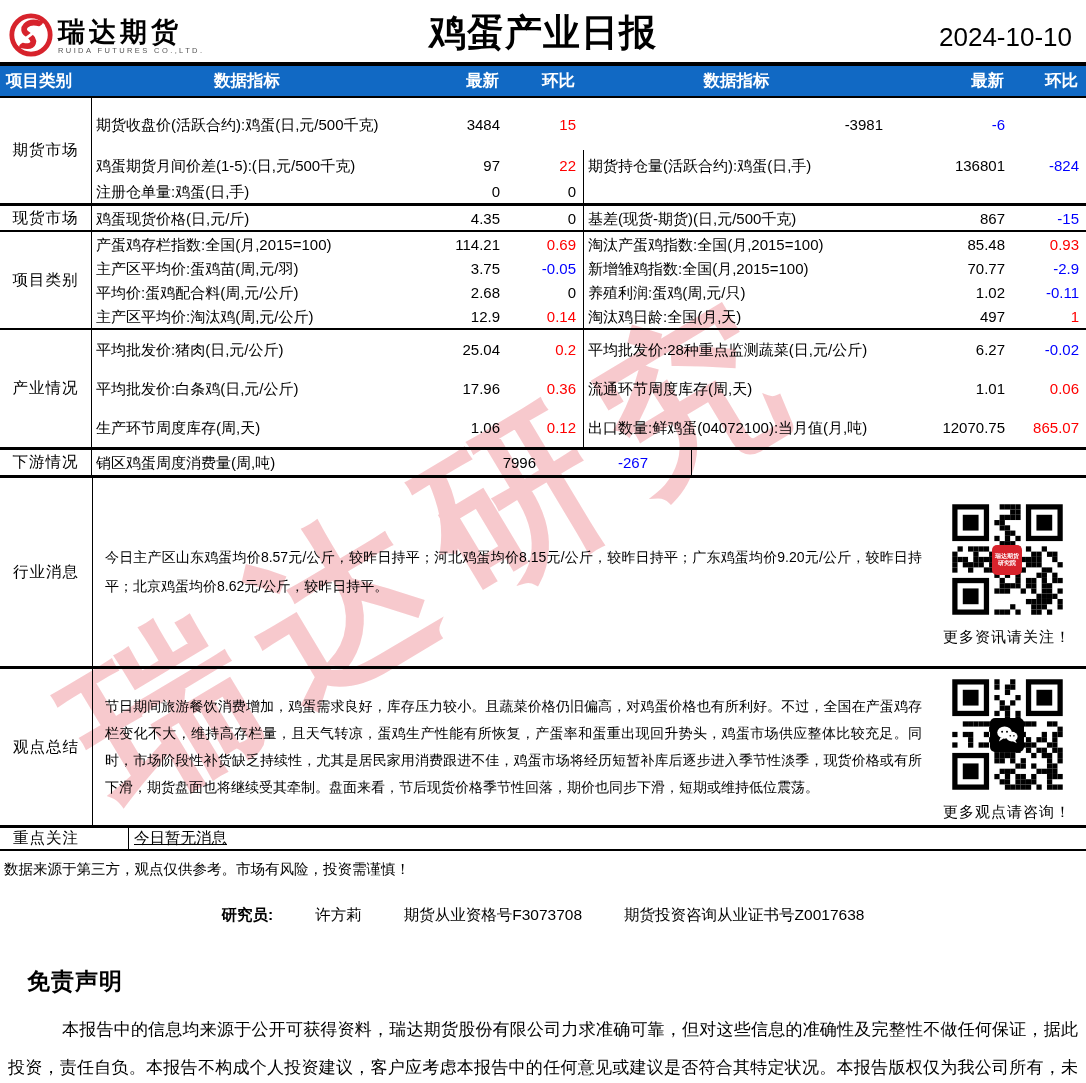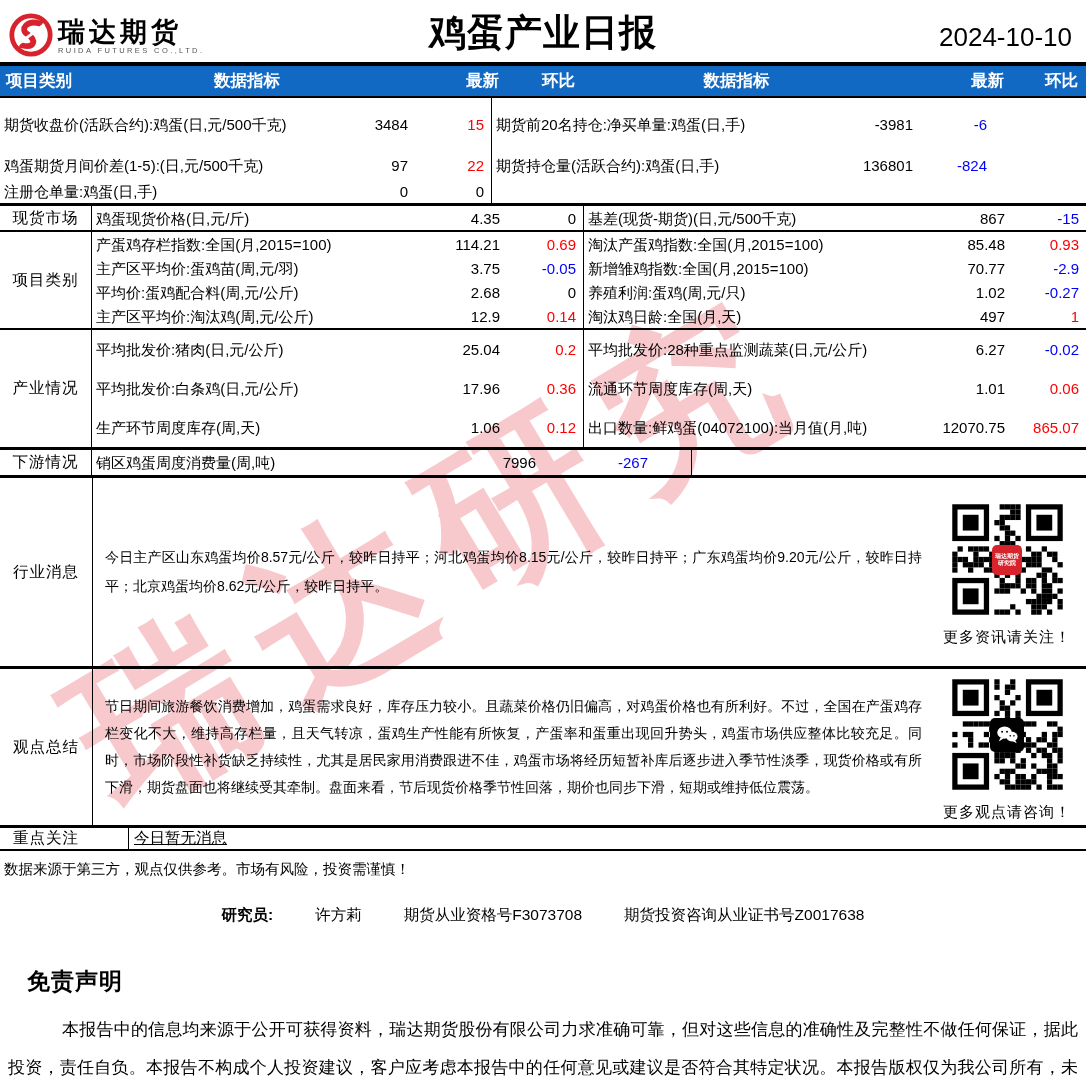--- a/index.html
+++ b/index.html
@@ -108,26 +108,26 @@
     <div class="c-ind">数据指标</div>
     <div class="c-num">最新</div>
     <div class="c-num">环比</div>
     <div class="c-ind">数据指标</div>
     <div class="c-num">最新</div>
     <div class="c-num">环比</div>
   </div>
 
   <div id="table-body">
       <div class="section sec-0">
+        <div class="cat">期货市场</div>
         <div class="rows">
           <div class="trow">
             <div class="cell-label">期货收盘价(活跃合约):鸡蛋(日,元/500千克)</div>
             <div class="cell-num">3484</div>
             <div class="cell-num up">15</div>
-            <div class="cell-rlabel">期货前20名持仓:净买单量:鸡蛋(日,手)</div>
             <div class="cell-num">-3981</div>
             <div class="cell-num down">-6</div>
           </div>
           <div class="trow">
             <div class="cell-label">鸡蛋期货月间价差(1-5):(日,元/500千克)</div>
             <div class="cell-num">97</div>
             <div class="cell-num up">22</div>
             <div class="cell-rlabel">期货持仓量(活跃合约):鸡蛋(日,手)</div>
             <div class="cell-num">136801</div>
             <div class="cell-num down">-824</div>
@@ -173,21 +173,21 @@
             <div class="cell-rlabel">新增雏鸡指数:全国(月,2015=100)</div>
             <div class="cell-num">70.77</div>
             <div class="cell-num down">-2.9</div>
           </div>
           <div class="trow">
             <div class="cell-label">平均价:蛋鸡配合料(周,元/公斤)</div>
             <div class="cell-num">2.68</div>
             <div class="cell-num flat">0</div>
             <div class="cell-rlabel">养殖利润:蛋鸡(周,元/只)</div>
             <div class="cell-num">1.02</div>
-            <div class="cell-num down">-0.27</div>
+            <div class="cell-num down">-0.11</div>
           </div>
           <div class="trow">
             <div class="cell-label">主产区平均价:淘汰鸡(周,元/公斤)</div>
             <div class="cell-num">12.9</div>
             <div class="cell-num up">0.14</div>
             <div class="cell-rlabel">淘汰鸡日龄:全国(月,天)</div>
             <div class="cell-num">497</div>
             <div class="cell-num up">1</div>
           </div>
         </div>

